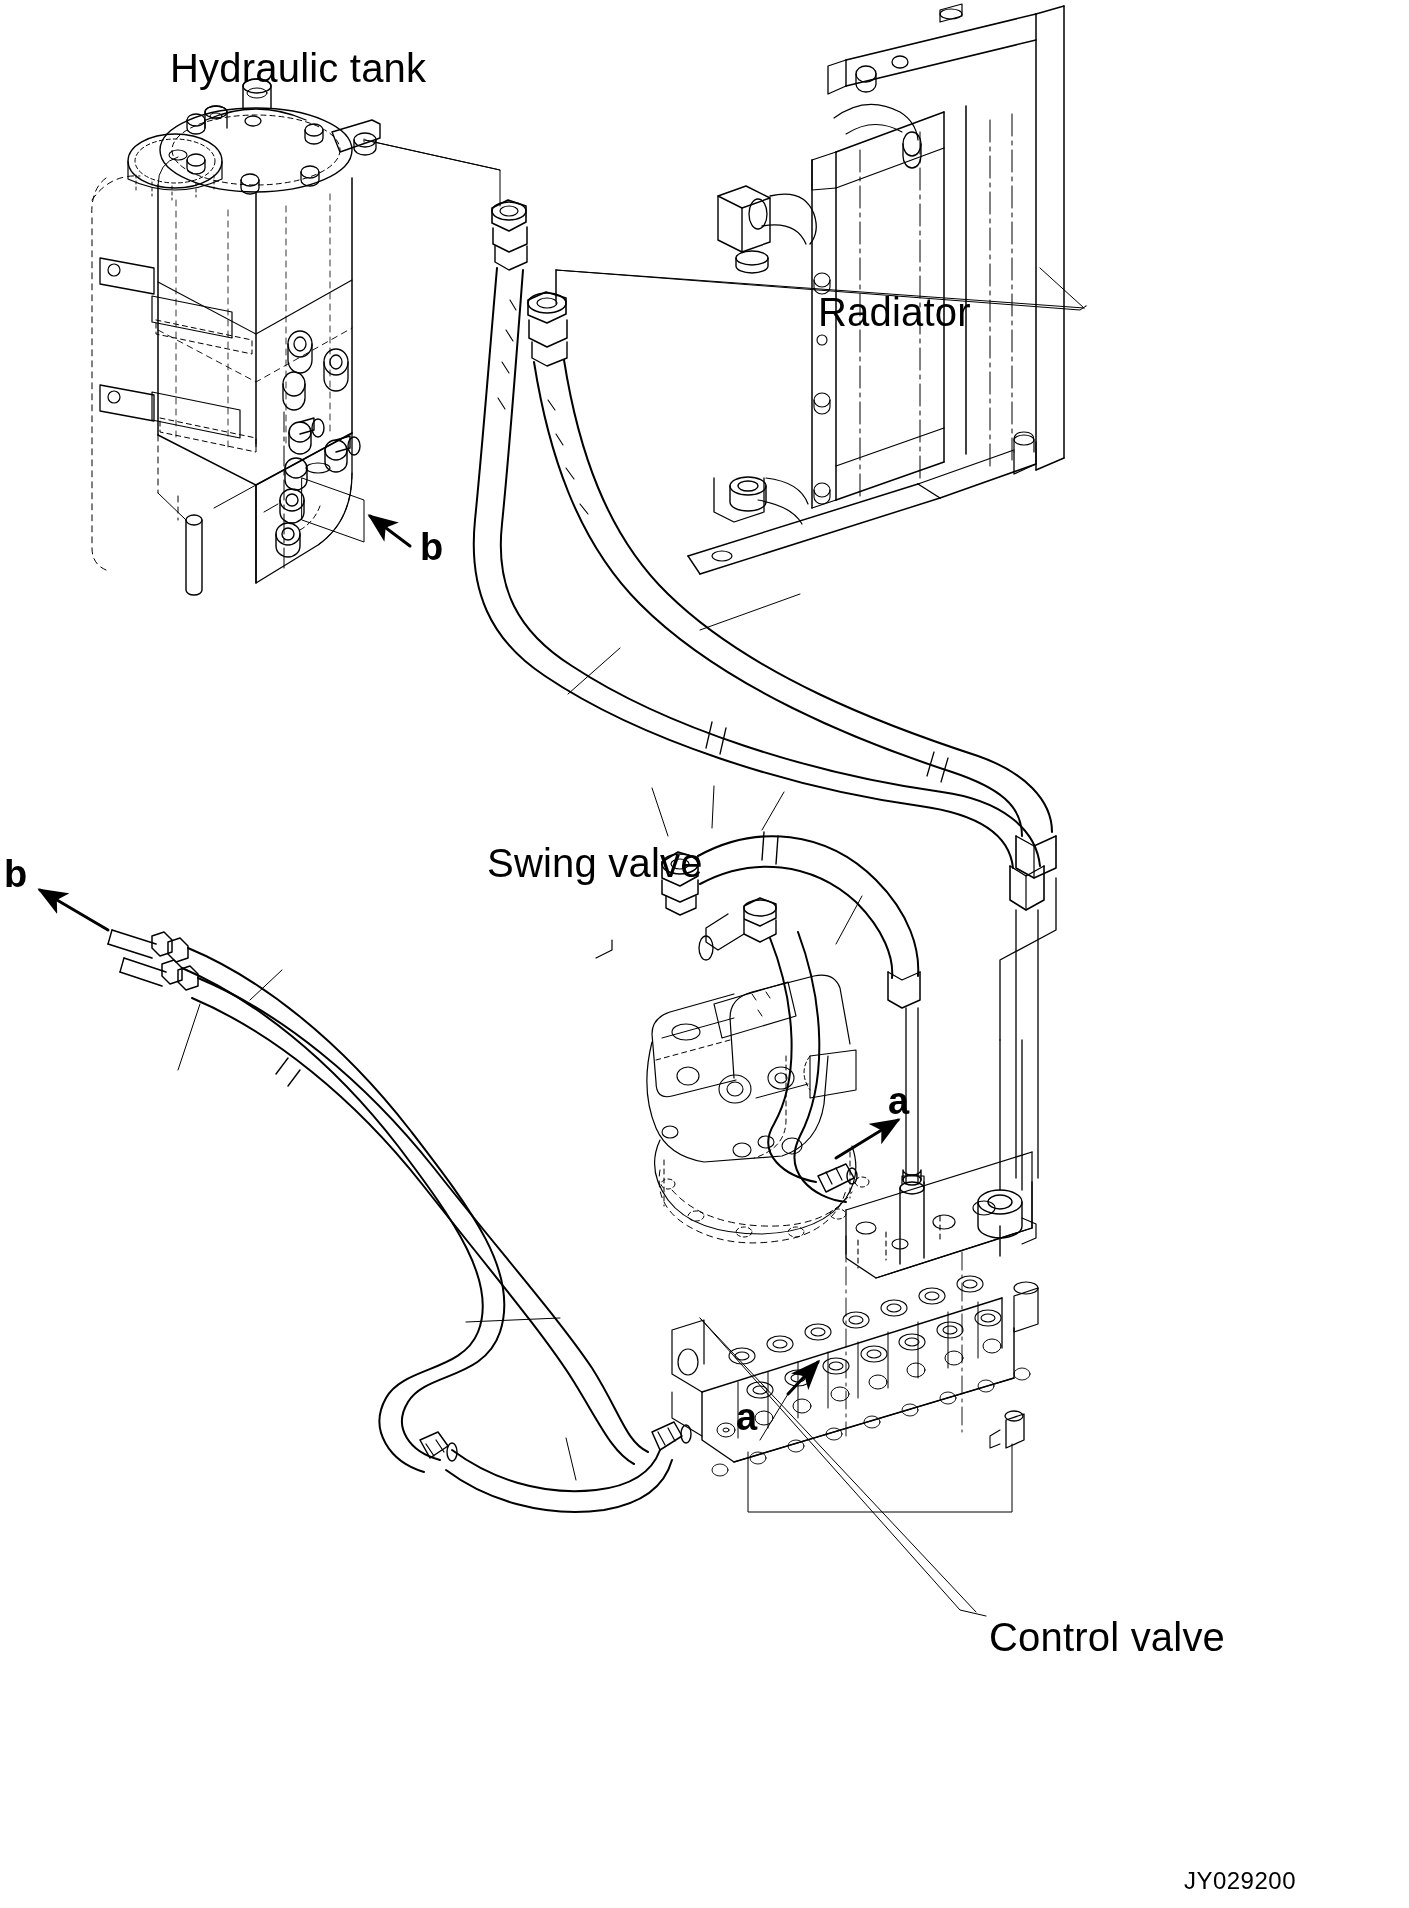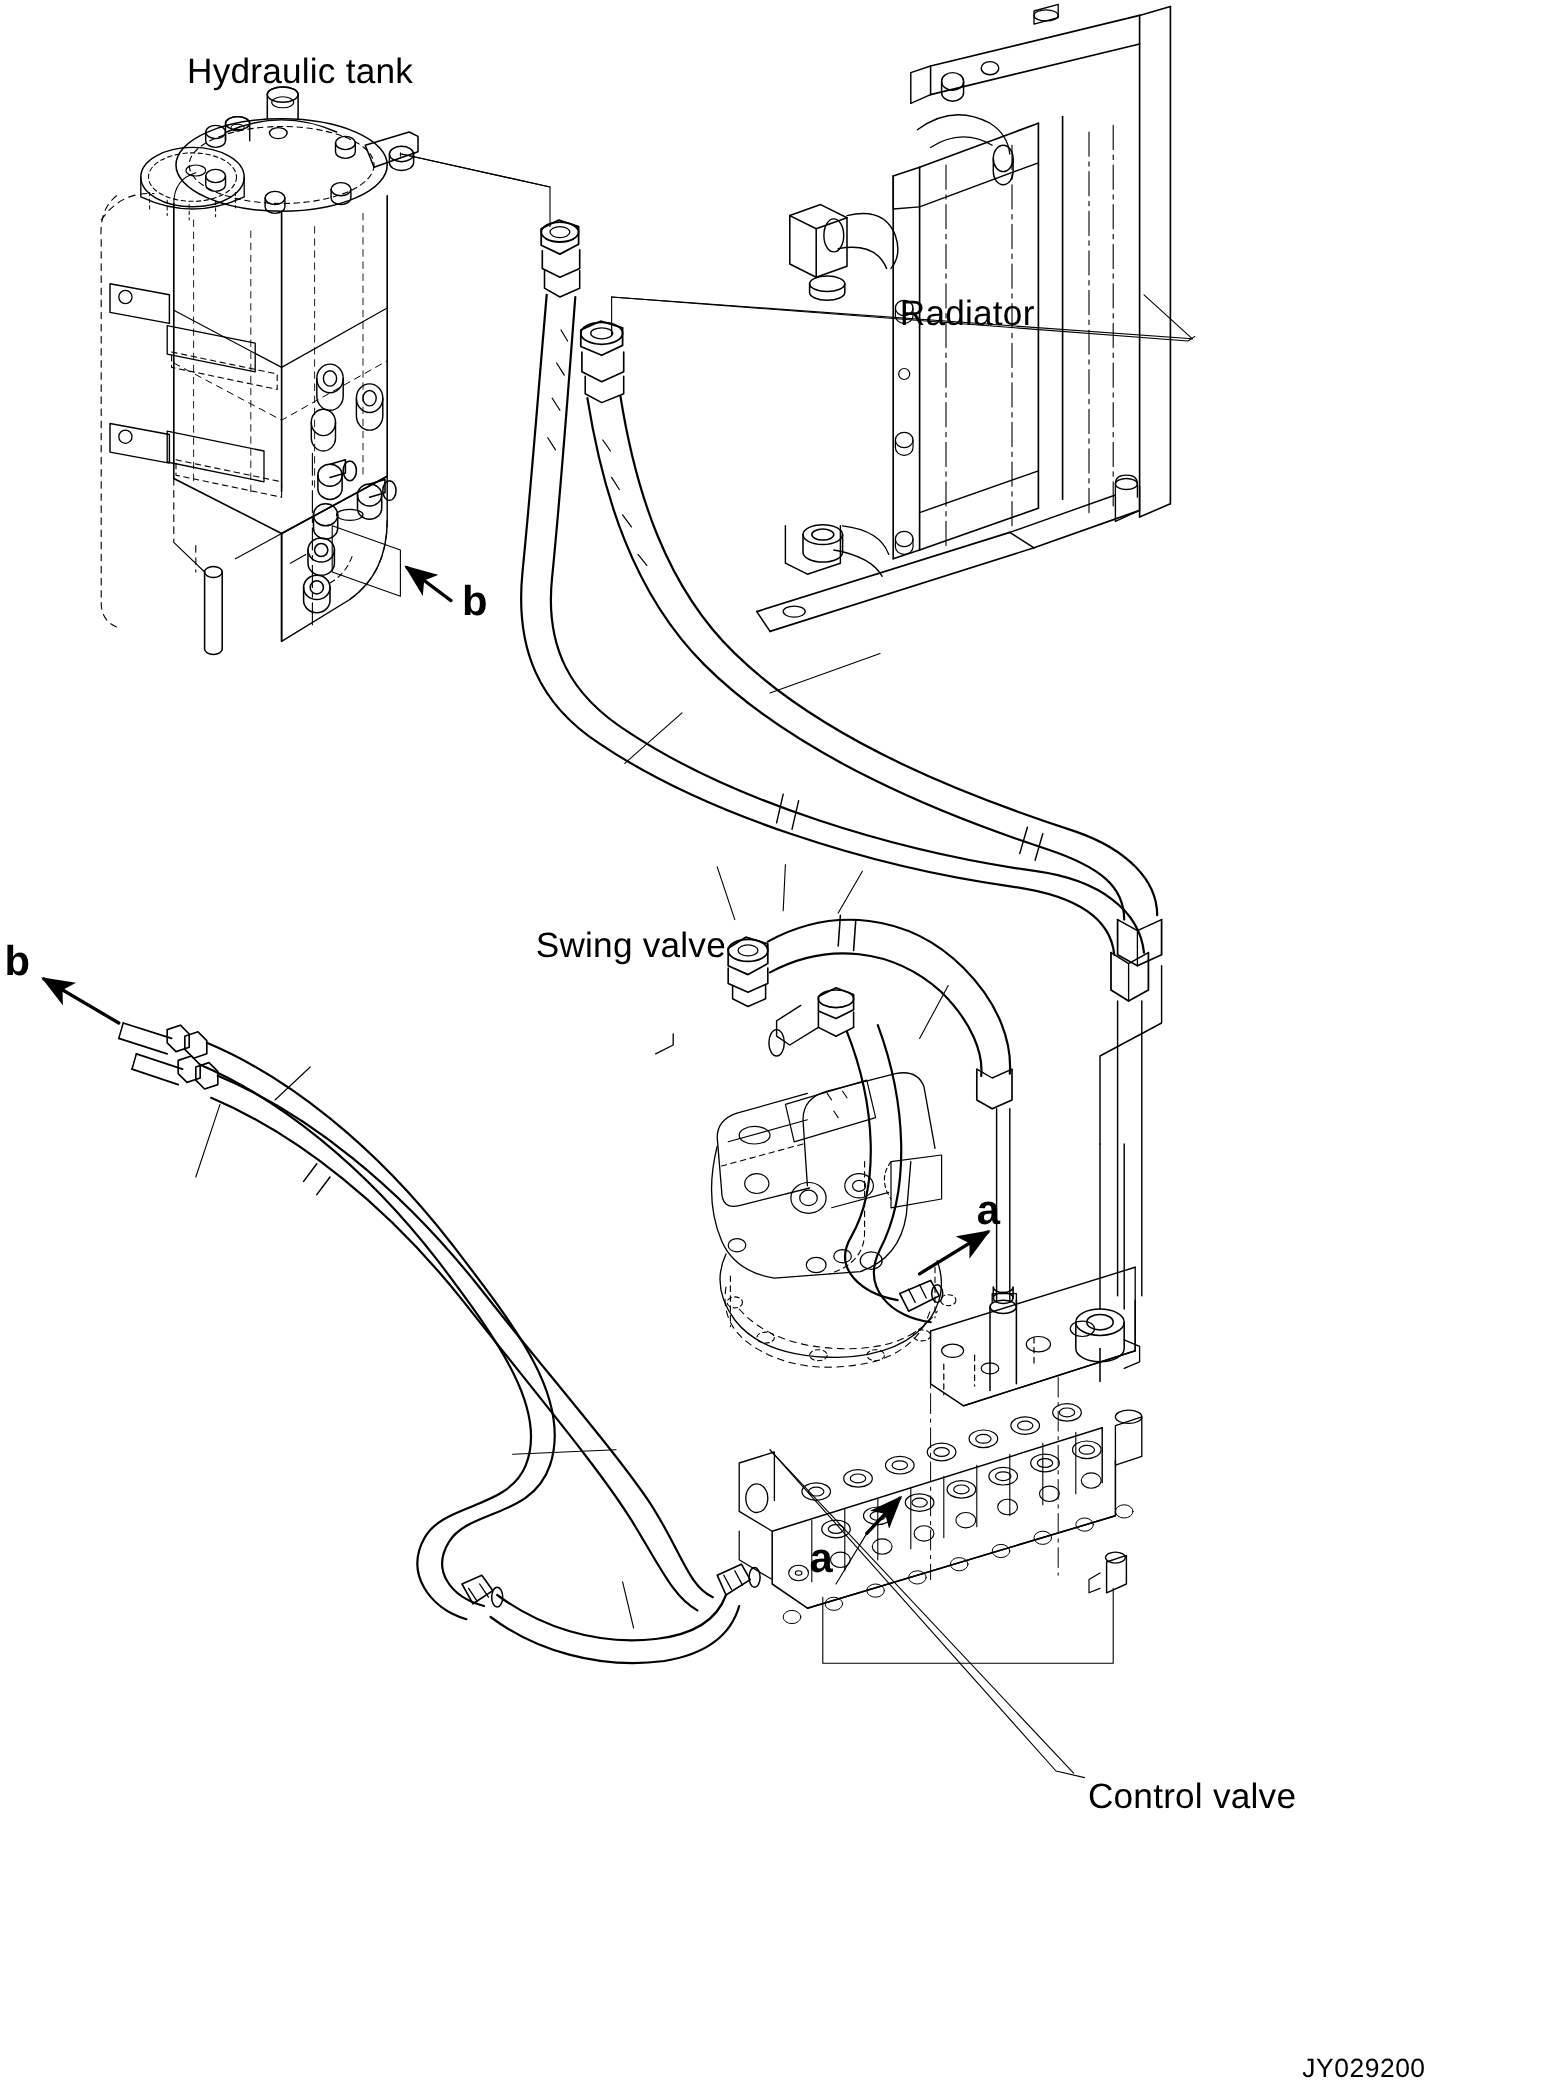--- a/index.html
+++ b/index.html
@@ -27,21 +27,21 @@
     height: 1908px;
   }
   .lbl {
     position: absolute;
     font-family: "Liberation Sans", sans-serif;
     font-weight: normal;
     white-space: nowrap;
     line-height: 1;
   }
   .lbl-component {
-    font-size: 32px;
+    font-size: 40px;
     letter-spacing: 0.2px;
     text-align: center;
   }
   .lbl-callout {
     font-size: 38px;
     font-weight: bold;
   }
   .lbl-drawingno {
     font-size: 24px;
     letter-spacing: 0.5px;
@@ -646,21 +646,21 @@
       <g stroke-width="1">
         <path d="M748 1452 L748 1512 L1012 1512 L1012 1444"></path>
         <path d="M788 1394 L760 1440"></path>
       </g>
 
     </g>
   </svg>
 
   <div class="lbl lbl-component" style="left:170px; top:48px;">Hydraulic tank</div>
 
-  <div class="lbl lbl-component" style="left:818px; top:268px;">Radiator</div>
+  <div class="lbl lbl-component" style="left:818px; top:292px;">Radiator</div>
 
   <div class="lbl lbl-component" style="left:487px; top:843px;">Swing valve</div>
 
   <div class="lbl lbl-component" style="left:989px; top:1617px;">Control valve</div>
 
   <div class="lbl lbl-callout" style="left:420px; top:528px;">b</div>
 
   <div class="lbl lbl-callout" style="left:4px; top:855px;">b</div>
 
   <div class="lbl lbl-callout" style="left:888px; top:1082px;">a</div>

